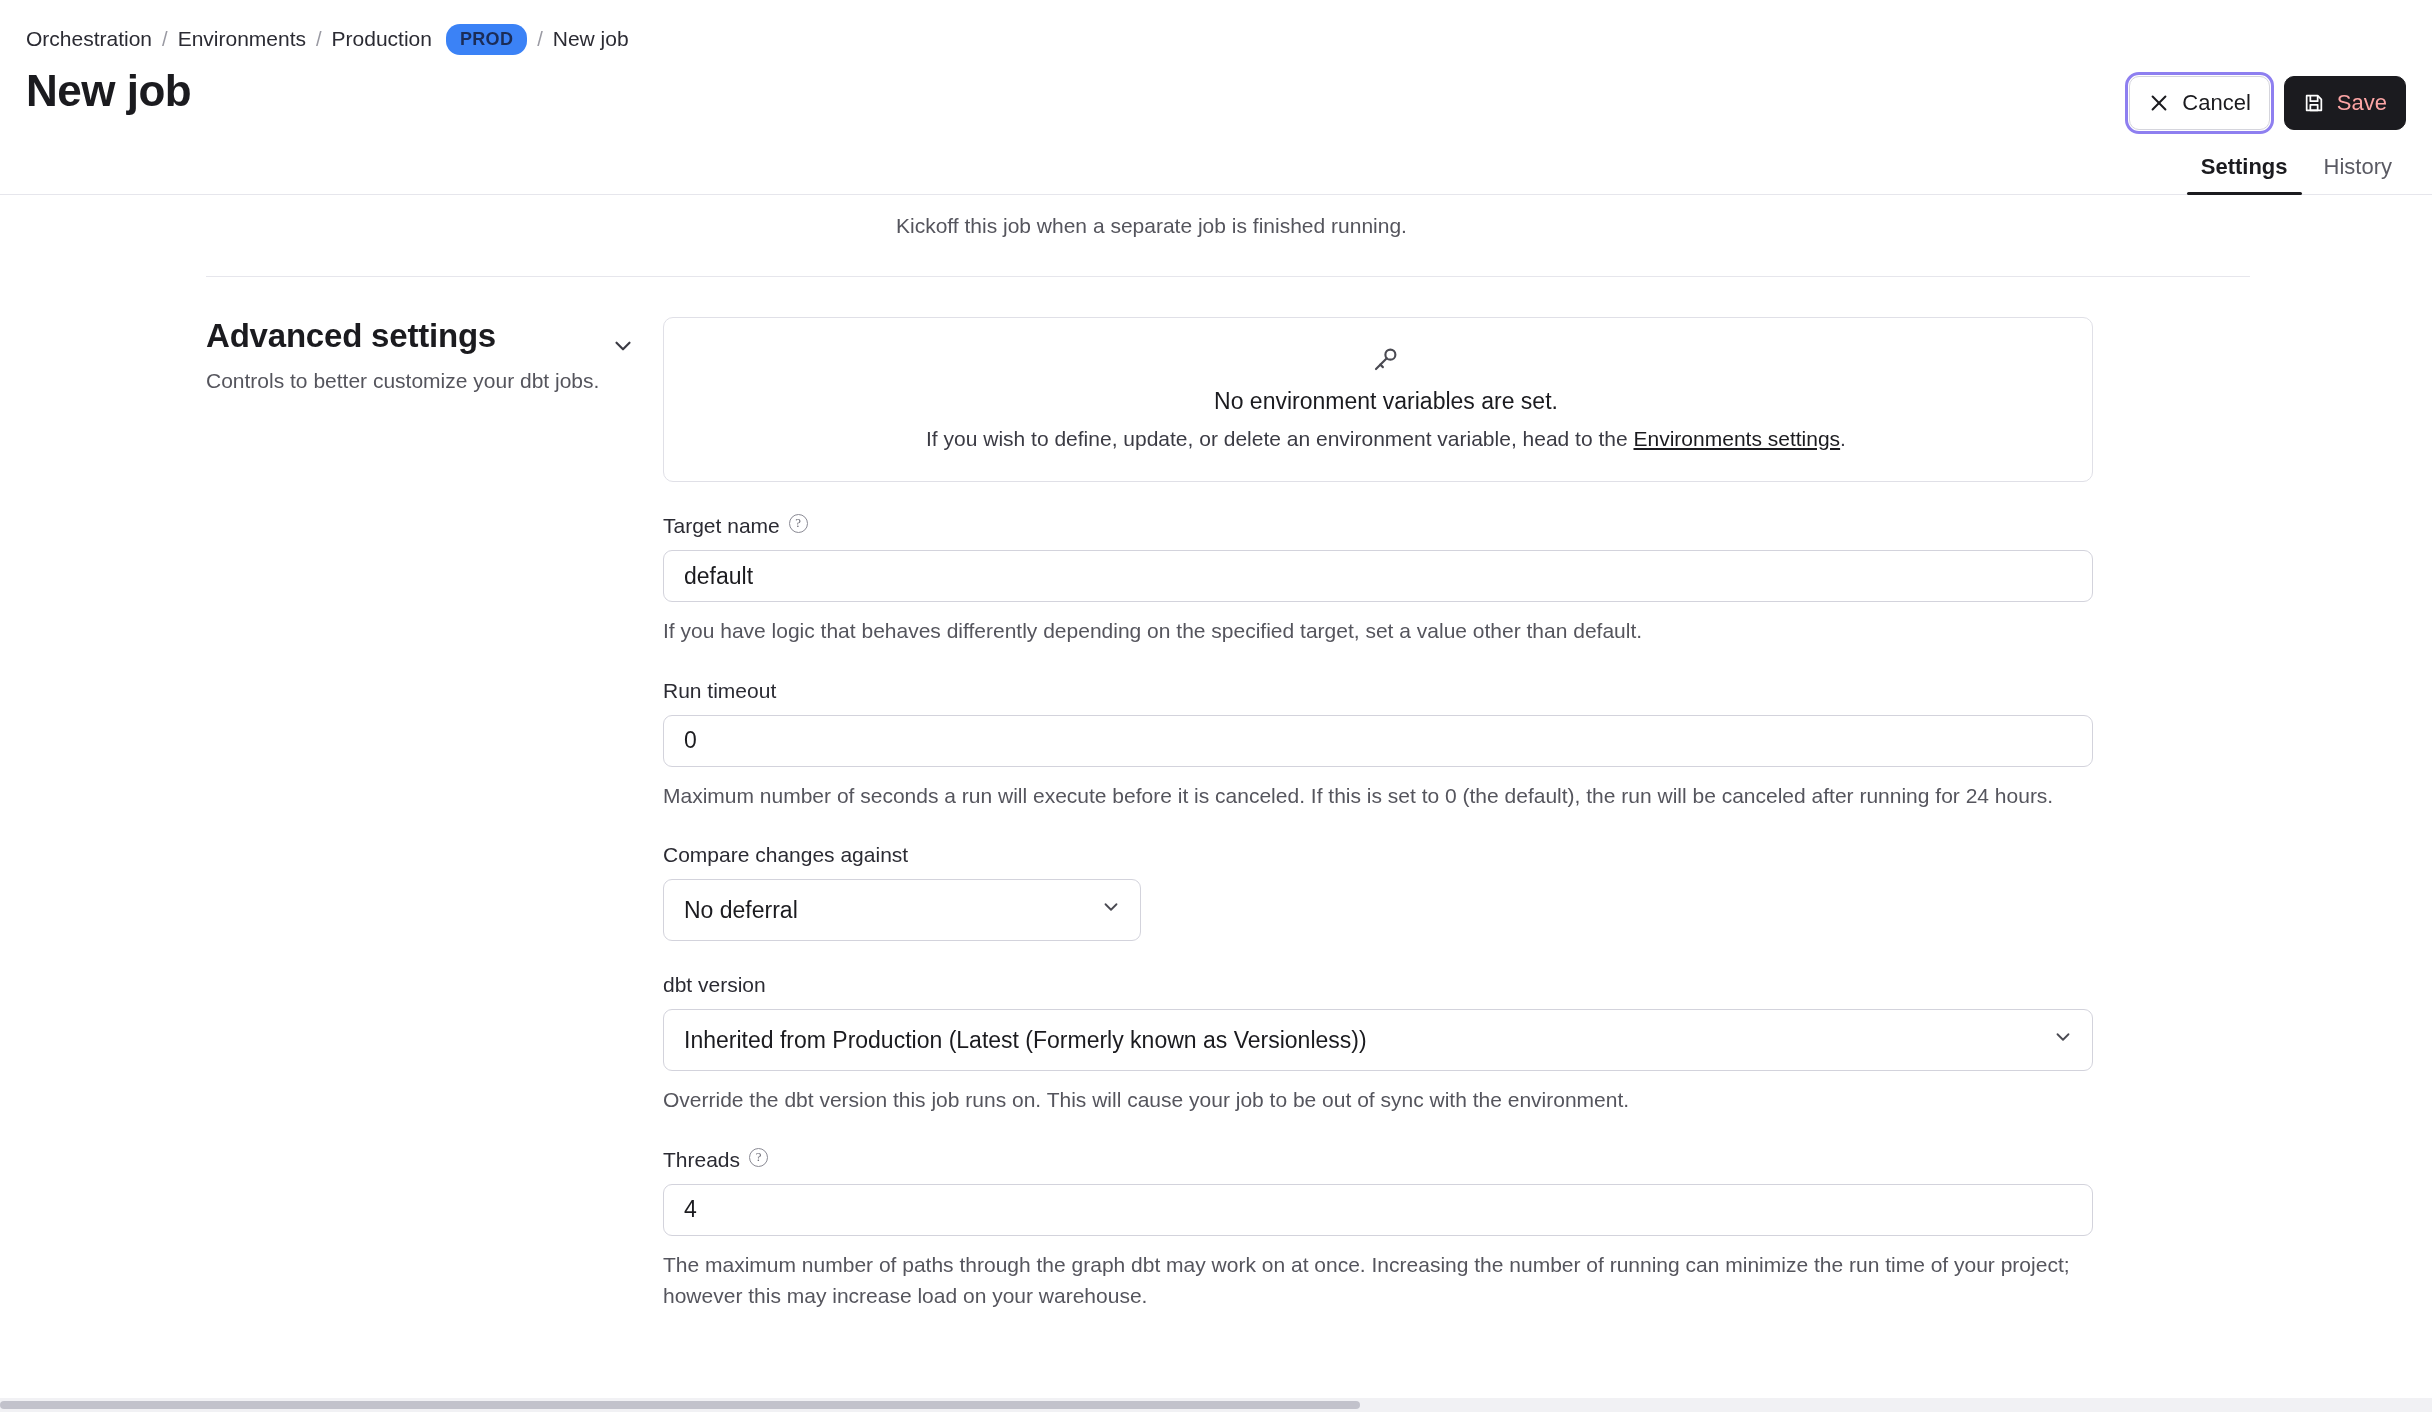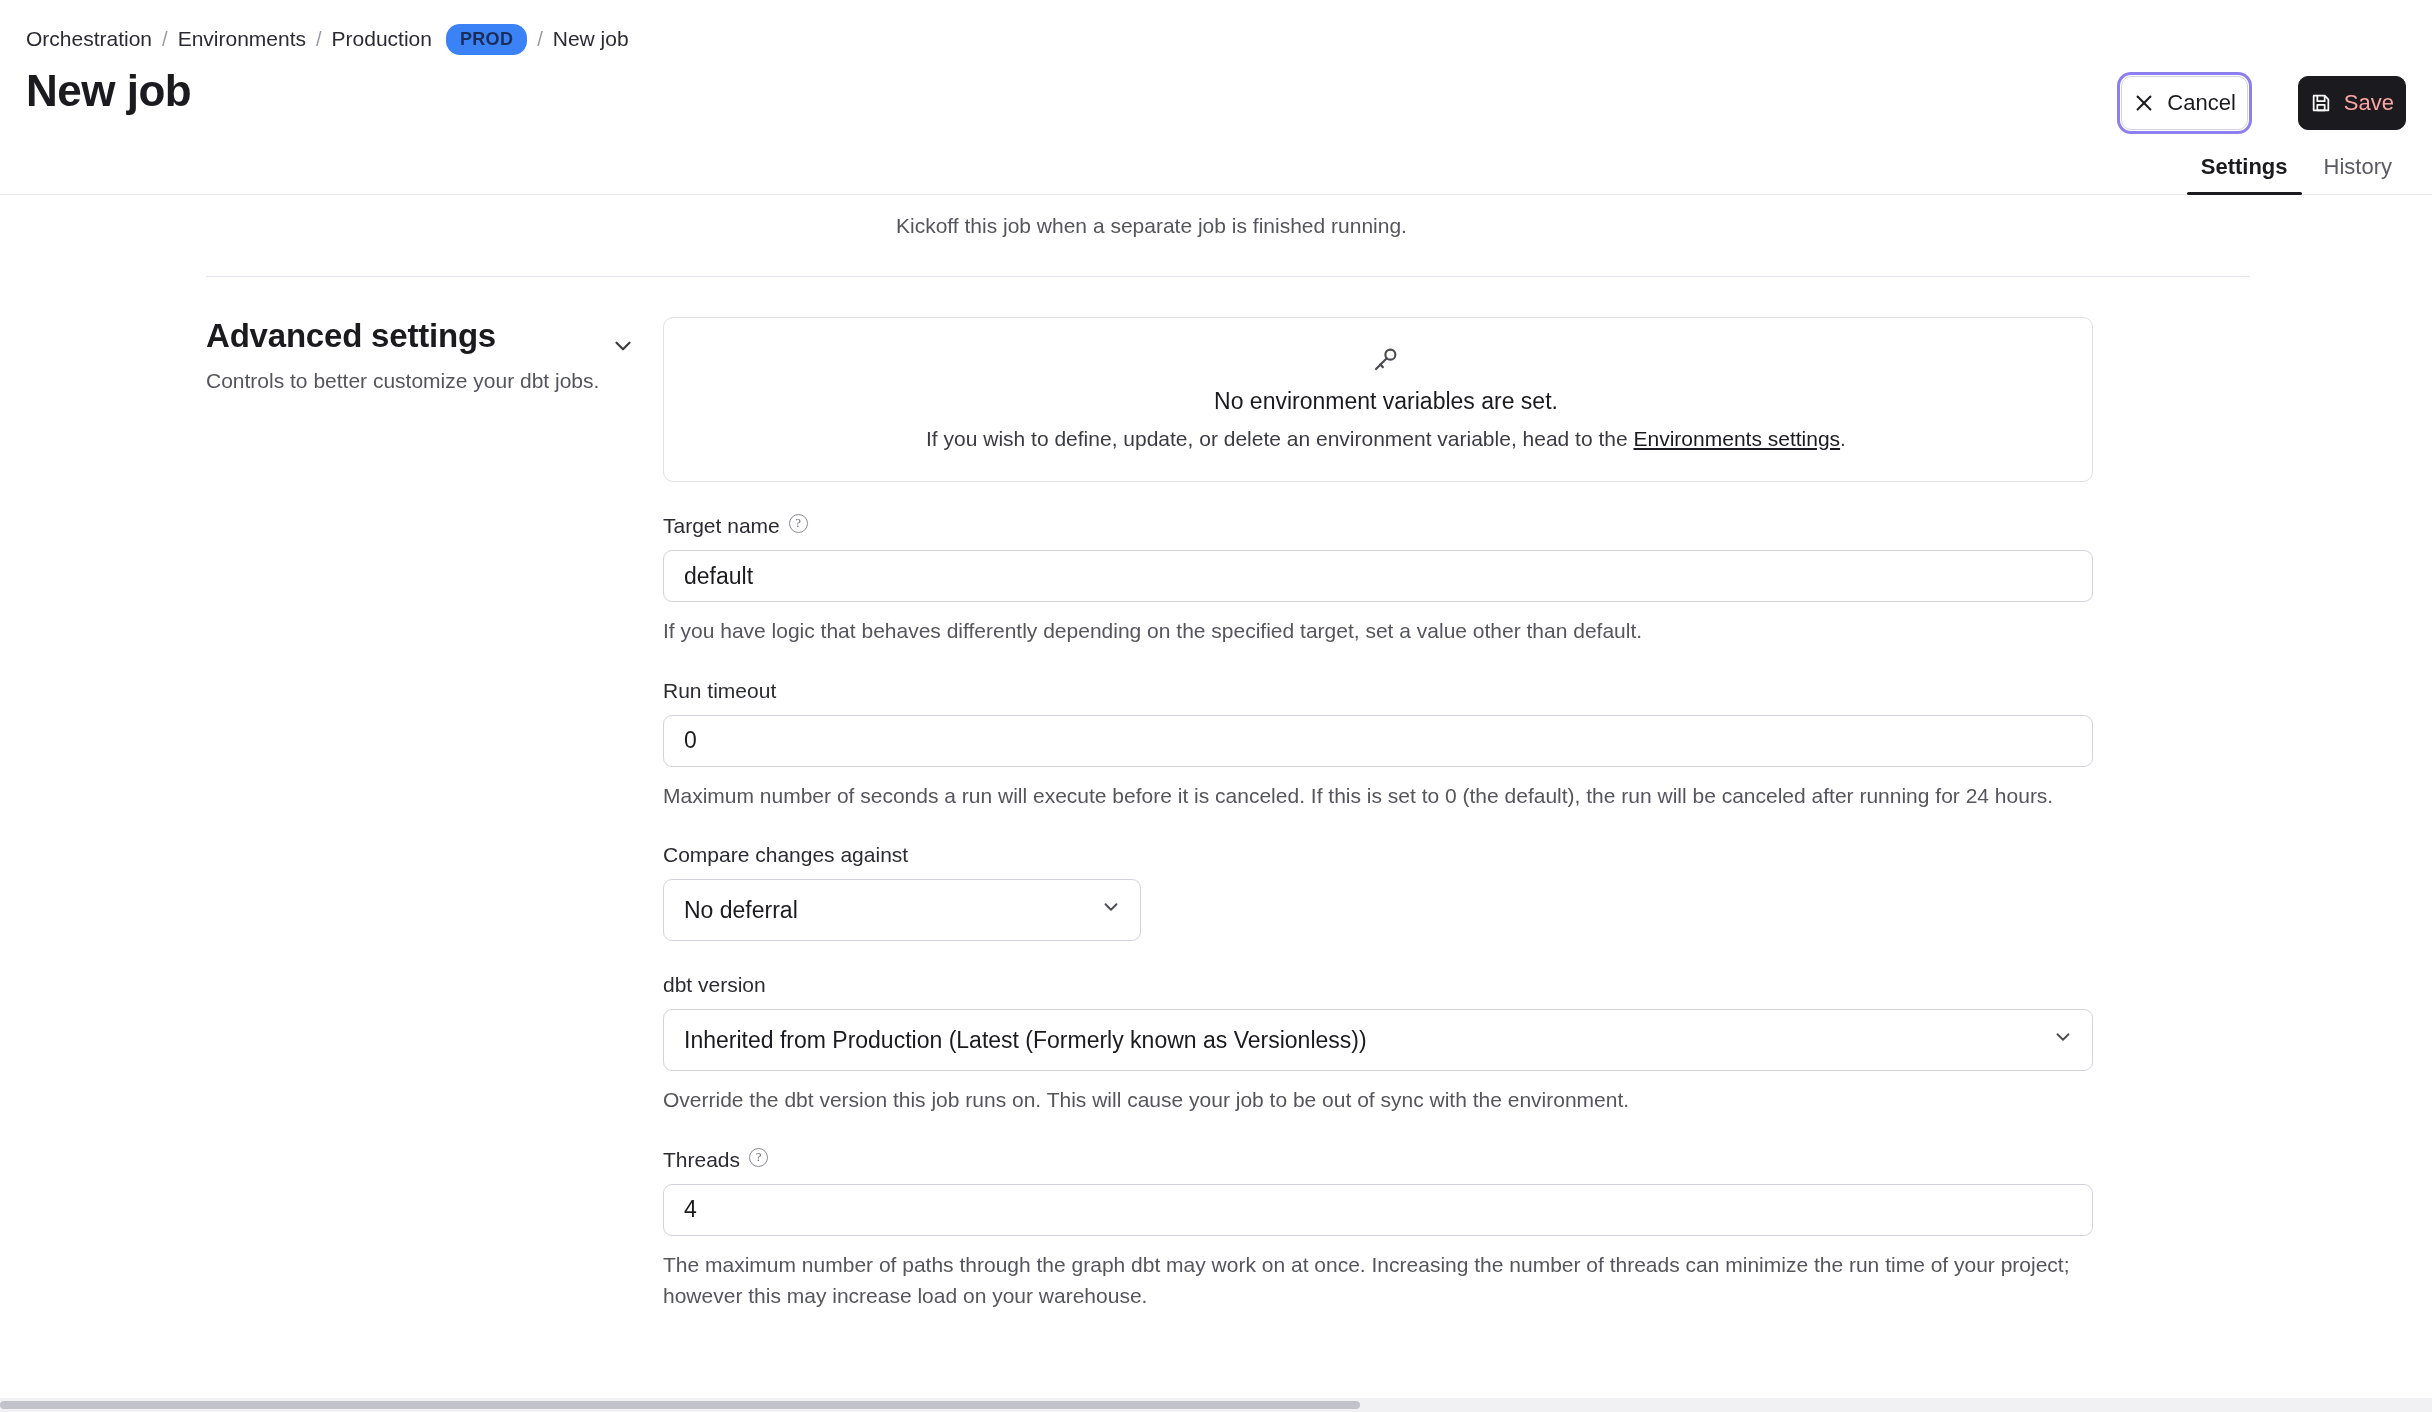--- a/index.html
+++ b/index.html
@@ -63,26 +63,25 @@
     align-items: center;
     gap: 14px;
     margin-top: 10px;
   }
   .btn {
     display: inline-flex;
     align-items: center;
     gap: 12px;
     font-size: 22px;
     border-radius: 10px;
-    padding: 13px 11px;
+    padding: 13px 18px;
     cursor: pointer;
     border: 1px solid transparent;
     background: #fff;
     font-family: inherit;
-    margin-left: 36px;
   }
   .btn-cancel {
     border: 1px solid #d5d5dd;
     color: #1b1b1f;
     outline: 3px solid #8e7ff0;
     outline-offset: 1px;
     border-radius: 10px;
   }
   .btn-save {
     background: #1b1b1f;
@@ -411,21 +410,21 @@
           </div>
           <div class="hint">Override the dbt version this job runs on. This will cause your job to be out of sync with the environment.</div>
         </div>
 
         <div class="field">
           <div class="field-label">
             <span>Threads</span>
             <span class="help-icon">?</span>
           </div>
           <div class="input">4</div>
-          <div class="hint">The maximum number of paths through the graph dbt may work on at once. Increasing the number of threads can minimize the run time of your project; however this may increase load on your warehouse.</div>
+          <div class="hint">The maximum number of paths through the graph dbt may work on at once. Increasing the number of running can minimize the run time of your project; however this may increase load on your warehouse.</div>
         </div>
 
       </div>
     </div>
   </div>
 </div>
 
 <div class="hscroll">
   <div class="thumb"></div>
 </div>

